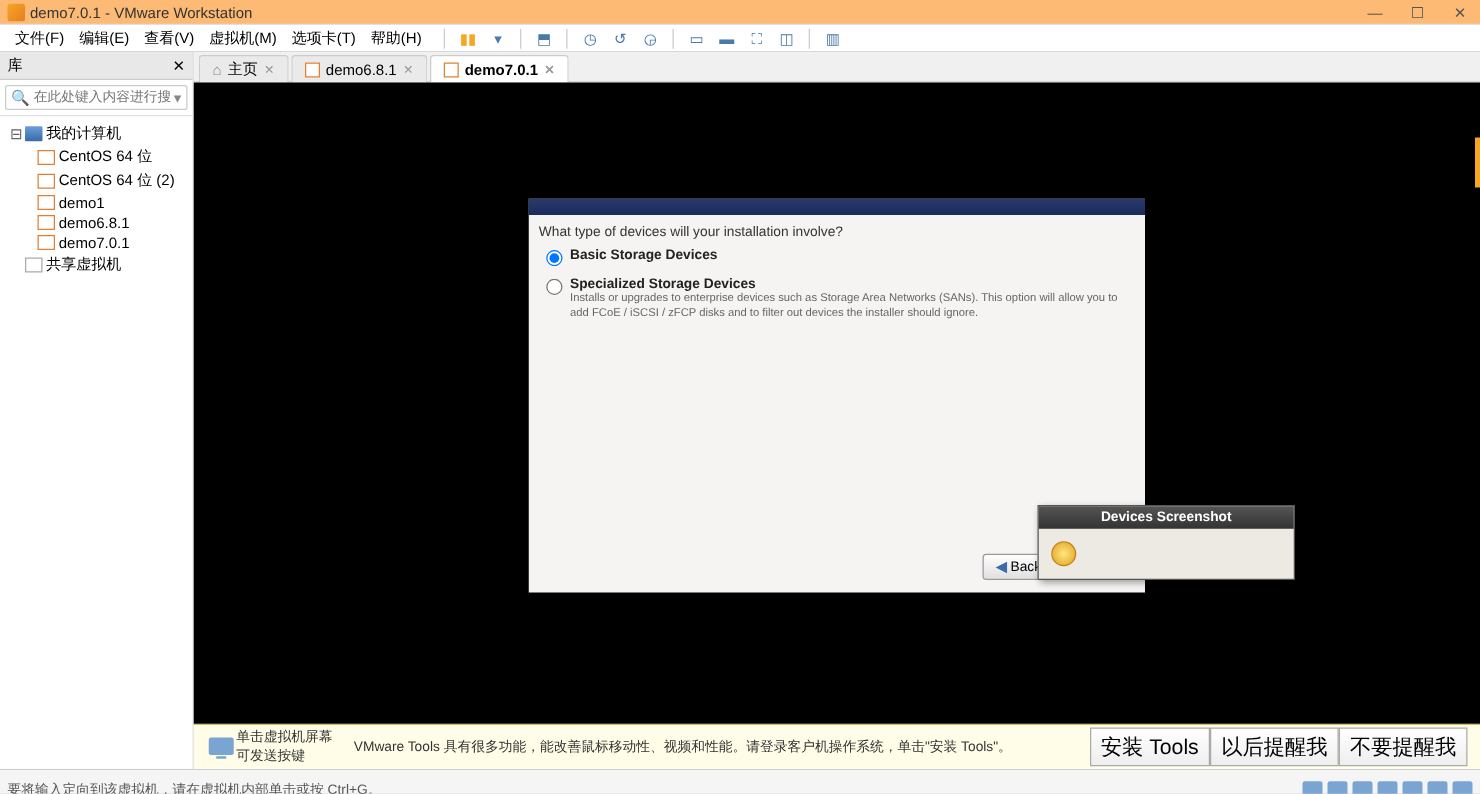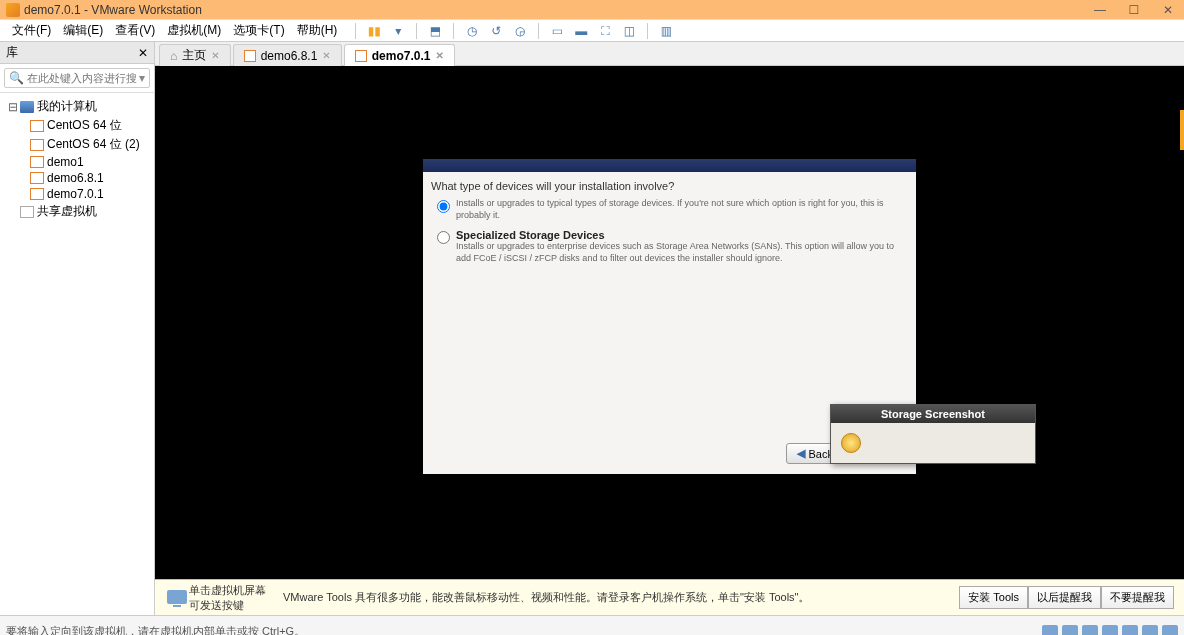--- a/index.html
+++ b/index.html
@@ -62,21 +62,21 @@
 .dialog-body { padding: 10px; display: flex; gap: 8px; }
 .dialog-body .bulb { width: 20px; height: 20px; border-radius: 50%; background: radial-gradient(#ffe680,#e0a020); flex-shrink: 0; border: 1px solid #c08010; }
 .dialog-body .msg { font-size: 10px; color: #333; line-height: 1.4; }
 .dialog-footer { padding: 0 10px 10px; display: flex; justify-content: flex-end; }
 .dialog-footer button { padding: 2px 20px; background: linear-gradient(#fefefe,#ddd); border: 1px solid #888; border-radius: 3px; cursor: pointer; font-size: 11px; }
 
 .infobar { height: 36px; background: #fffde7; border-top: 1px solid #d0c060; display: flex; align-items: center; padding: 0 10px; font-size: 11px; }
 .infobar .info-icon { width: 24px; height: 24px; }
 .infobar .info-left { color: #333; line-height: 1.3; }
 .infobar .info-msg { flex: 1; color: #333; margin-left: 17px; }
-.infobar button { padding: 3px 8px; border: 1px solid #aaa; background: linear-gradient(#fff,#eee); cursor: pointer; font-size: 11px; }
+.infobar button { padding: 3px 8px; border: 1px solid #aaa; background: linear-gradient(#fff,#eee); cursor: pointer; font-size: 17px; }
 
 .statusbar { height: 32px; background: #f5f5f5; border-top: 1px solid #ccc; display: flex; align-items: center; padding: 0 6px; font-size: 11px; color: #555; }
 .statusbar .status-text { flex: 1; }
 .status-icons { display: flex; gap: 4px; }
 .status-icons .si { width: 16px; height: 14px; background: #7aa5d2; border-radius: 2px; }
 
 .right-scroll { position: absolute; right: 0; top: 44px; width: 4px; height: 40px; background: #f5a623; }
 </style>
 </head>
 <body>
@@ -185,21 +185,21 @@
     </div>
 
     <div class="vm-view">
       <div class="installer">
         <div class="installer-header"></div>
         <div class="installer-body">
           <div class="q-text">What type of devices will your installation involve?</div>
           <div class="radio-opt">
             <input type="radio" checked="" style="">
             <div class="opt-body">
-              <div class="opt-desc">Installs or upgrades to typical types of storage devices.  If you're not sure which option is right for you, this is probably it.</div>
+              <div class="opt-title">Basic Storage Devices</div>
             </div>
           </div>
           <div class="radio-opt">
             <input type="radio" style="">
             <div class="opt-body">
               <div class="opt-title">Specialized Storage Devices</div>
               <div class="opt-desc">Installs or upgrades to enterprise devices such as Storage Area Networks (SANs). This option will allow you to add FCoE / iSCSI / zFCP disks and to filter out devices the installer should ignore.</div>
             </div>
           </div>
         </div>
@@ -208,21 +208,21 @@
               <span class="arrow">◀</span>
               <span>Back</span>
             </div>
           <div class="nav-btn">
               <span class="arrow">▶</span>
               <span>Next</span>
             </div>
         </div>
 
         <div class="dialog">
-          <div class="dialog-title">Storage Screenshot</div>
+          <div class="dialog-title">Devices Screenshot</div>
           <div class="dialog-body">
             <div class="bulb"></div>
           </div>
         </div>
       </div>
       <div class="right-scroll"></div>
     </div>
 
     <div class="infobar">
       <div class="info-icon">

